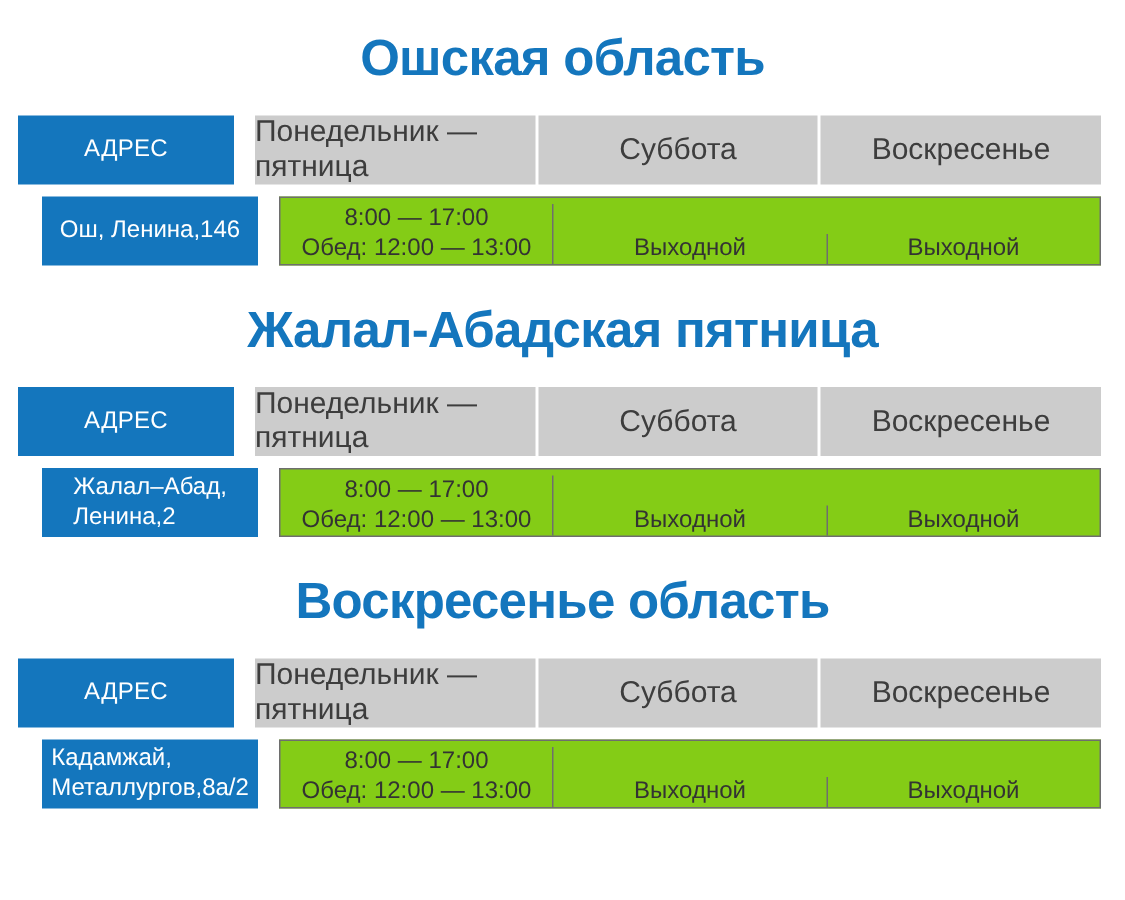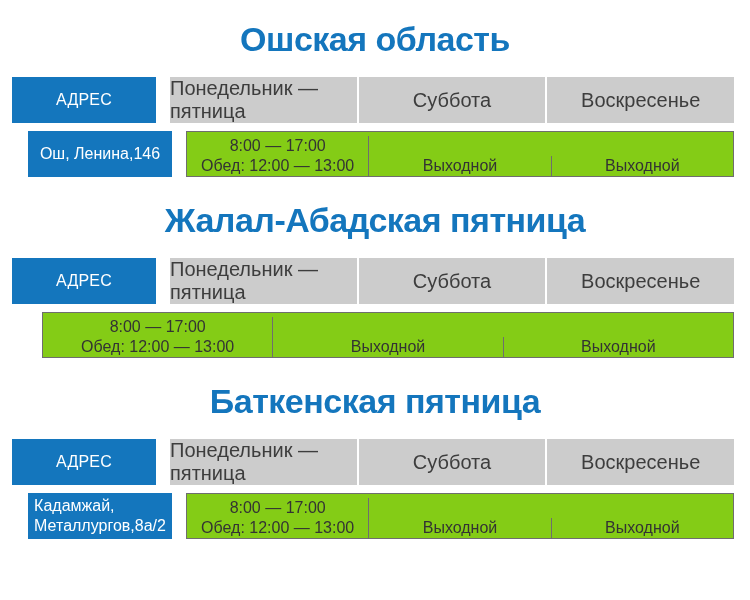--- a/index.html
+++ b/index.html
@@ -95,34 +95,40 @@
     <div class="grid-row header">
       <div class="addr-col hdr">АДРЕС</div>
       <div class="col-gap"></div>
       <div class="day-cols">
         <div class="day-cell">Понедельник — пятница</div>
         <div class="day-cell">Суббота</div>
         <div class="day-cell">Воскресенье</div>
       </div>
     </div>
     <div class="grid-row data">
+      <div class="addr-col">
+        <div class="addr-lines">
+          <div>Жалал–Абад,</div>
+          <div>Ленина,2</div>
+        </div>
+      </div>
       <div class="col-gap"></div>
       <div class="sched-wrap">
         <div class="sched-cell">
           <div>8:00 — 17:00</div>
           <div>Обед: 12:00 — 13:00</div>
         </div>
         <div class="sched-cell">Выходной</div>
         <div class="sched-cell">Выходной</div>
       </div>
     </div>
   </div>
 
   <div class="region">
-    <div class="region-title">Баткенская пятница</div>
+    <div class="region-title">Воскресенье область</div>
     <div class="grid-row header">
       <div class="addr-col hdr">АДРЕС</div>
       <div class="col-gap"></div>
       <div class="day-cols">
         <div class="day-cell">Понедельник — пятница</div>
         <div class="day-cell">Суббота</div>
         <div class="day-cell">Воскресенье</div>
       </div>
     </div>
     <div class="grid-row data">

